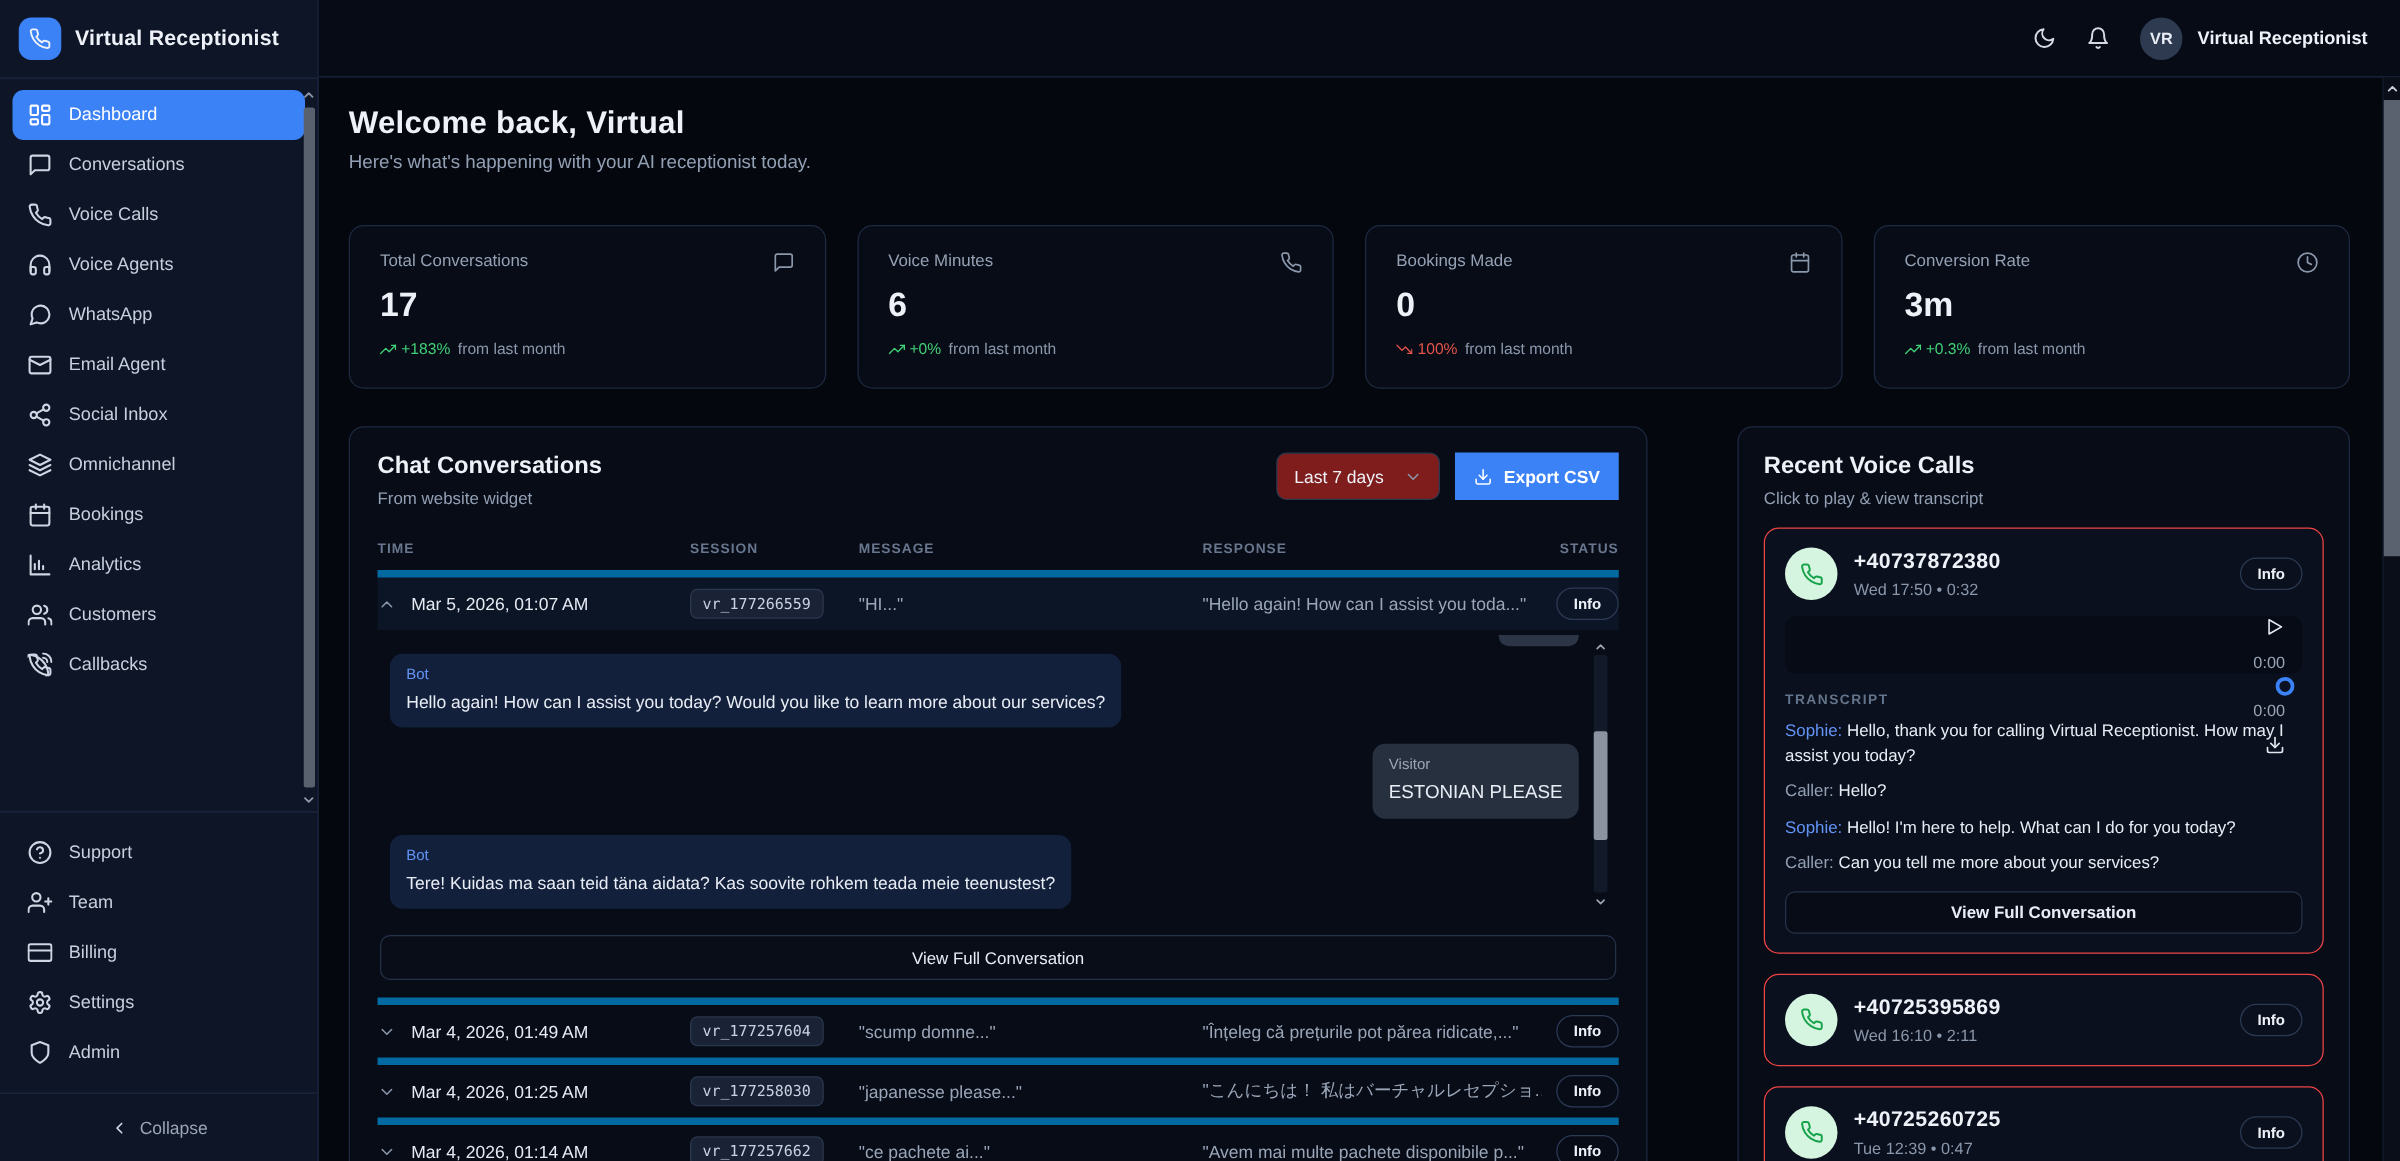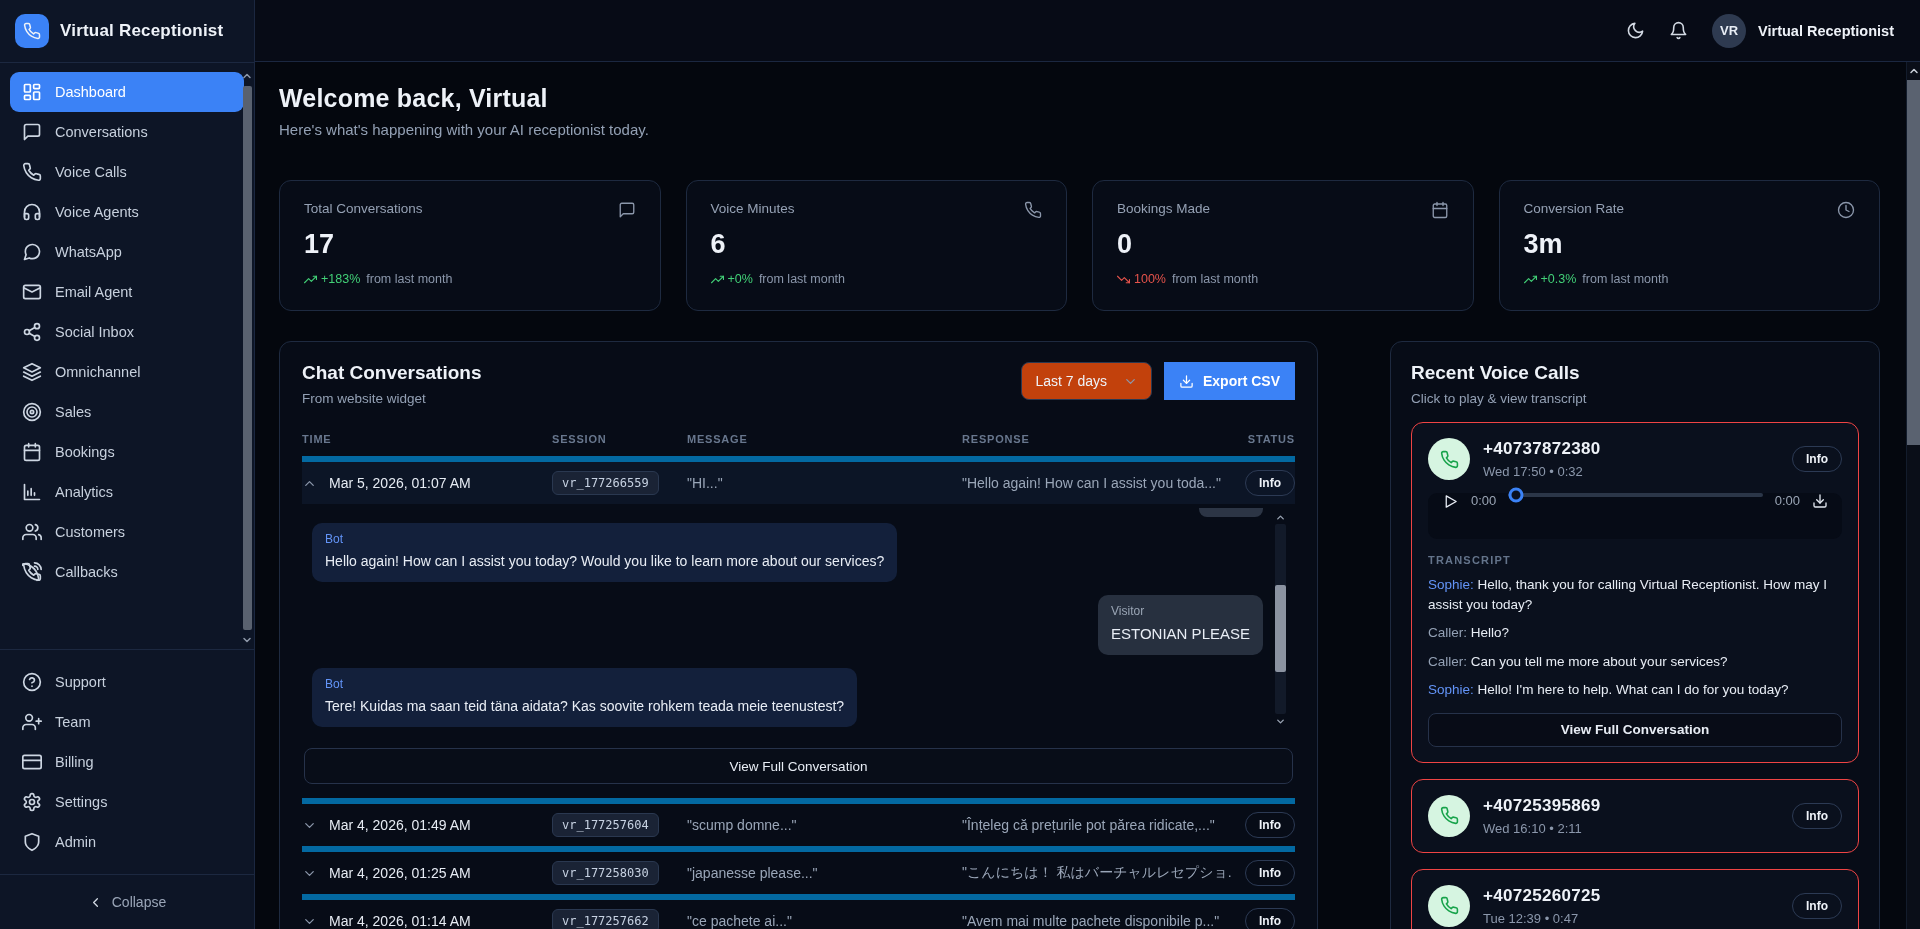--- a/index.html
+++ b/index.html
@@ -68,21 +68,21 @@
   .delta-down { color:#e5534b; display:flex; align-items:center; gap:4px; }
 
   .grid { display:flex; gap:72px; margin-top:30px; align-items:flex-start; }
   .panel { background:#070c17; border:1px solid #1e2a40; border-radius:12px; }
   .chat-panel { flex:1; padding:20px 22px 8px 22px; }
   .voice-panel { width:490px; min-width:490px; padding:20px 20px 18px 20px; }
   .panel-title { font-size:19px; font-weight:bold; }
   .panel-sub { margin-top:7px; font-size:13.5px; color:#93a0b4; }
   .chat-head { display:flex; align-items:flex-start; }
   .chat-controls { margin-left:auto; display:flex; gap:12px; align-items:center; }
-  .range-select { height:38px; background:#c2410c; border:1px solid #2b3850; border-radius:8px;
+  .range-select { height:38px; background:#7f1d1d; border:1px solid #2b3850; border-radius:8px;
     display:flex; align-items:center; gap:16px; padding:0 13px; font-size:14px; color:#eef2f8; cursor:pointer; }
   .range-select .chev { color:#8b97ab; }
   .export-btn { height:38px; background:#3b82f6; border:none; border-radius:0; color:#fff;
     font-size:14px; font-weight:bold; display:flex; align-items:center; gap:9px; padding:0 15px;
     cursor:pointer; font-family:"Liberation Sans",sans-serif; }
 
   .crow { display:grid; grid-template-columns:250px 135px 275px 1fr 62px; align-items:center; }
   .thead { margin-top:16px; height:34px; color:#68778e; font-size:11px; font-weight:bold;
     letter-spacing:.8px; }
   .thead .th-status { text-align:right; }
@@ -127,21 +127,21 @@
   
   .call-card { border:1px solid #ef4444; background:#0a101d; border-radius:12px;
     padding:15px 16px; margin-top:16px; }
   .call-head { display:flex; align-items:center; gap:13px; }
   .call-avatar { width:42px; height:42px; min-width:42px; border-radius:50%;
     background:#d6f5e1; display:flex; align-items:center; justify-content:center; }
   .call-number { font-size:17px; font-weight:bold; letter-spacing:.3px; }
   .call-meta { margin-top:5px; font-size:13px; color:#8b97ab; }
   .call-info { margin-left:auto; }
   .player { margin-top:13px; background:#060b16; border-radius:9px; height:46px;
-    display:flex; align-items:flex-start; gap:12px; padding:0 14px; }
+    display:flex; align-items:flex-end; gap:12px; padding:0 14px;flex-direction:column; }
   .play-btn { color:#e8edf5; cursor:pointer; display:flex; }
   .ptime { font-size:13px; color:#9aa5b5; }
   .ptrack { flex:1; height:4px; background:#2b3648; border-radius:3px; position:relative; cursor:pointer; }
   .pthumb { position:absolute; top:50%; left:3%; transform:translate(-50%,-50%);
     width:15px; height:15px; border-radius:50%; background:#0b1120; border:3px solid #3b82f6; }
   .pdl { color:#e2e8f0; cursor:pointer; display:flex; }
   .transcript-label { margin-top:15px; font-size:11px; font-weight:bold; letter-spacing:1.2px;
     color:#64748b; }
   .tline { margin-top:9px; font-size:13.5px; line-height:1.45; color:#e8edf5; }
   .tline .sp-sophie { color:#6394f8; }
@@ -236,30 +236,20 @@
      </div>
       <div class="nav-item">
        <span class="nav-icon">
           <svg width="20" height="20" viewBox="0 0 24 24" fill="none" stroke="currentColor" stroke-width="2" stroke-linecap="round" stroke-linejoin="round">
             <path d="m12 2 10 5-10 5L2 7z"></path>
             <path d="m2 17 10 5 10-5"></path>
             <path d="m2 12 10 5 10-5"></path>
           </svg>
         </span>
        <span class="nav-label">Omnichannel</span>
-     </div>
-      <div class="nav-item">
-       <span class="nav-icon">
-          <svg width="20" height="20" viewBox="0 0 24 24" fill="none" stroke="currentColor" stroke-width="2" stroke-linecap="round" stroke-linejoin="round">
-            <circle cx="12" cy="12" r="10"></circle>
-            <circle cx="12" cy="12" r="6"></circle>
-            <circle cx="12" cy="12" r="2"></circle>
-          </svg>
-        </span>
-       <span class="nav-label">Sales</span>
      </div>
       <div class="nav-item">
        <span class="nav-icon">
           <svg width="20" height="20" viewBox="0 0 24 24" fill="none" stroke="currentColor" stroke-width="2" stroke-linecap="round" stroke-linejoin="round">
             <rect x="3" y="4" width="18" height="18" rx="2"></rect>
             <path d="M16 2v4M8 2v4M3 10h18"></path>
           </svg>
         </span>
        <span class="nav-label">Bookings</span>
      </div>
@@ -665,25 +655,25 @@
                     <path d="M12 15V3"></path>
                   </svg>
                 </span>
        </div><div class="transcript-label">TRANSCRIPT</div><div class="tline">
            <span class="sp-sophie">Sophie:</span>
            <span> Hello, thank you for calling Virtual Receptionist. How may I assist you today?</span>
          </div><div class="tline">
            <span class="sp-caller">Caller:</span>
            <span> Hello?</span>
          </div><div class="tline">
+           <span class="sp-sophie">Sophie:</span>
+           <span> Hello! I'm here to help. What can I do for you today?</span>
+         </div><div class="tline">
            <span class="sp-caller">Caller:</span>
            <span> Can you tell me more about your services?</span>
-         </div><div class="tline">
-           <span class="sp-sophie">Sophie:</span>
-           <span> Hello! I'm here to help. What can I do for you today?</span>
          </div><button class="call-view-btn">View Full Conversation</button></div>
             <div class="call-card">
        <div class="call-head">
          <div class="call-avatar">
                   <svg width="19" height="19" viewBox="0 0 24 24" fill="none" stroke="#17a34a" stroke-width="2" stroke-linecap="round" stroke-linejoin="round">
                     <path d="M22 16.92v3a2 2 0 0 1-2.18 2 19.79 19.79 0 0 1-8.63-3.07 19.5 19.5 0 0 1-6-6 19.79 19.79 0 0 1-3.07-8.67A2 2 0 0 1 4.11 2h3a2 2 0 0 1 2 1.72 12.84 12.84 0 0 0 .7 2.81 2 2 0 0 1-.45 2.11L8.09 9.91a16 16 0 0 0 6 6l1.27-1.27a2 2 0 0 1 2.11-.45 12.84 12.84 0 0 0 2.81.7A2 2 0 0 1 22 16.92z"></path>
                   </svg>
                 </div>
          <div>
            <div class="call-number">+40725395869</div>

